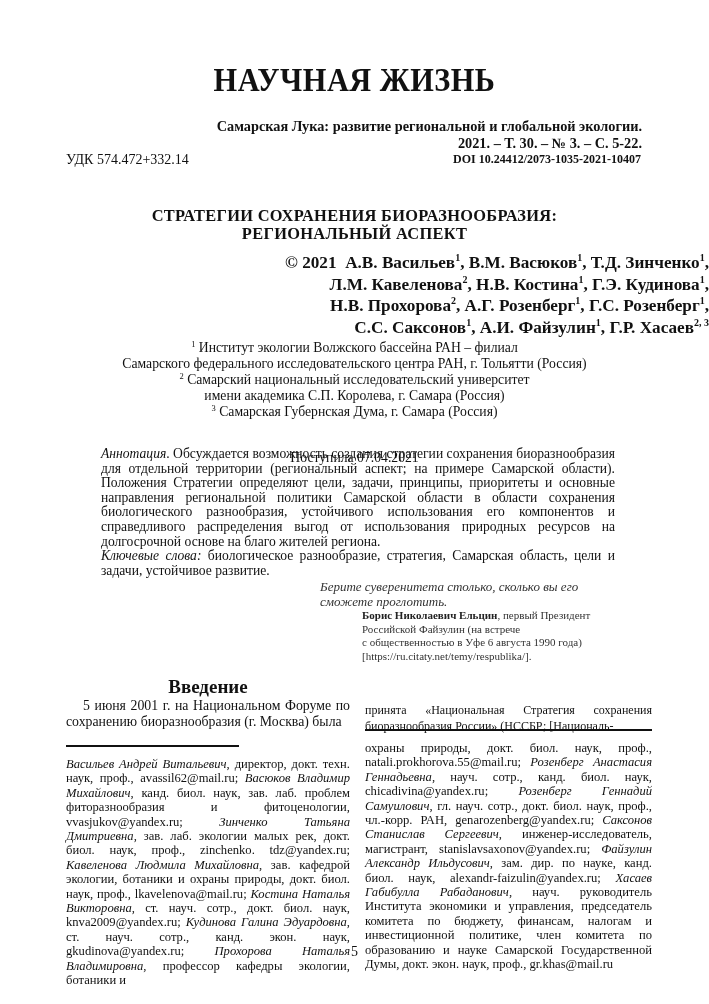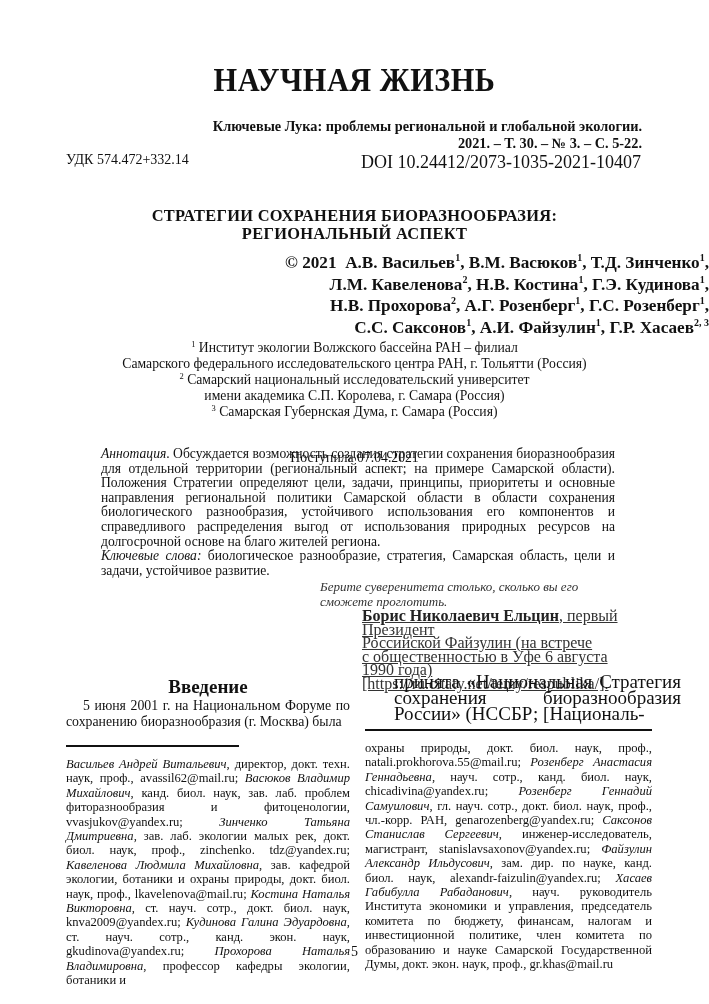--- a/index.html
+++ b/index.html
@@ -11,21 +11,21 @@
   .section-header {
     left: 0; width: 709px; top: 62px; text-align: center;
     font-weight: bold; font-size: 33px; letter-spacing: 0.5px;
     font-family: "Liberation Serif", serif; transform: scaleX(0.92);
   }
   .journal {
     right: 67px; top: 118px; text-align: right; font-weight: bold;
     font-size: 14.3px; line-height: 17px;
   }
   .udc { left: 66px; top: 152px; font-size: 14px; text-align: right; }
-  .doi { right: 68px; top: 152px; font-size: 18px; font-weight: normal; }
+  .doi { right: 68px; top: 152px; font-size: 12px; font-weight: bold; }
   .title {
     left: 0; width: 709px; top: 207px; text-align: center;
     font-weight: bold; font-size: 16.4px; line-height: 18px; letter-spacing: 0.3px;
   }
   .authors {
     left: 0; width: 709px; top: 252px; text-align: right;
     font-weight: bold; font-size: 17.2px; line-height: 21.5px;
   }
   .authors sup { font-size: 10px; vertical-align: 7px; line-height: 0; }
   .affil {
@@ -39,34 +39,33 @@
   .abstract {
     left: 101px; width: 514px; top: 447px; font-size: 13.6px; line-height: 14.6px;
     text-align: justify;
   }
   .abstract .lbl { font-style: italic; }
   .epigraph {
     left: 320px; width: 300px; top: 580px; font-size: 13px; line-height: 14.5px;
     color: #333;
   }
   .epigraph .quote { font-style: italic; }
-  .epigraph .attr { padding-left: 42px; line-height: 13.6px; font-size: 16px; text-decoration: underline; }
+  .epigraph .attr { padding-left: 42px; line-height: 13.6px; font-size: 11px; }
   .epigraph .attr b { color: #222; }
   .intro-head {
     left: 66px; width: 284px; top: 676px; text-align: center; font-weight: bold;
     font-size: 19px;
   }
   .col-left-text {
     left: 66px; width: 284px; top: 698px; font-size: 13.8px; line-height: 16.2px;
     text-align: justify; text-indent: 17px;
   }
   .col-right-text {
-    left: 365px; width: 287px; top: 674px; font-size: 19px; line-height: 16.2px;
+    left: 365px; width: 287px; top: 702px; font-size: 12px; line-height: 16.2px;
     text-align: justify;
-    margin-left: 29px;
   }
   .rule { height: 1.5px; background: #111; }
   .rule-left { left: 66px; top: 745px; width: 173px; }
   .rule-right { left: 365px; top: 729px; width: 287px; }
   .fn-left {
     left: 66px; width: 284px; top: 757px; font-size: 12.6px; line-height: 14.4px;
     text-align: justify;
   }
   .fn-right {
     left: 365px; width: 287px; top: 741px; font-size: 12.6px; line-height: 14.4px;
@@ -74,21 +73,21 @@
   }
   .fn-left i, .fn-right i { font-style: italic; }
   .page-num { left: 0; width: 709px; top: 944px; text-align: center; font-size: 14px; }
 </style>
 </head>
 <body>
 
 <div class="abs section-header">НАУЧНАЯ  ЖИЗНЬ</div>
 
 <div class="abs journal">
-  <div>Ключевые Лука: проблемы региональной и глобальной экологии.</div>
+  <div>Самарская Лука: развитие региональной и глобальной экологии.</div>
   <div>2021. – Т. 30. – № 3. – С. 5-22.</div>
 </div>
 
 <div class="abs udc">УДК 574.472+332.14</div>
 <div class="abs doi">DOI 10.24412/2073-1035-2021-10407</div>
 
 <div class="abs title">
   <div>СТРАТЕГИИ  СОХРАНЕНИЯ  БИОРАЗНООБРАЗИЯ:</div>
   <div>РЕГИОНАЛЬНЫЙ  АСПЕКТ</div>
 </div>

